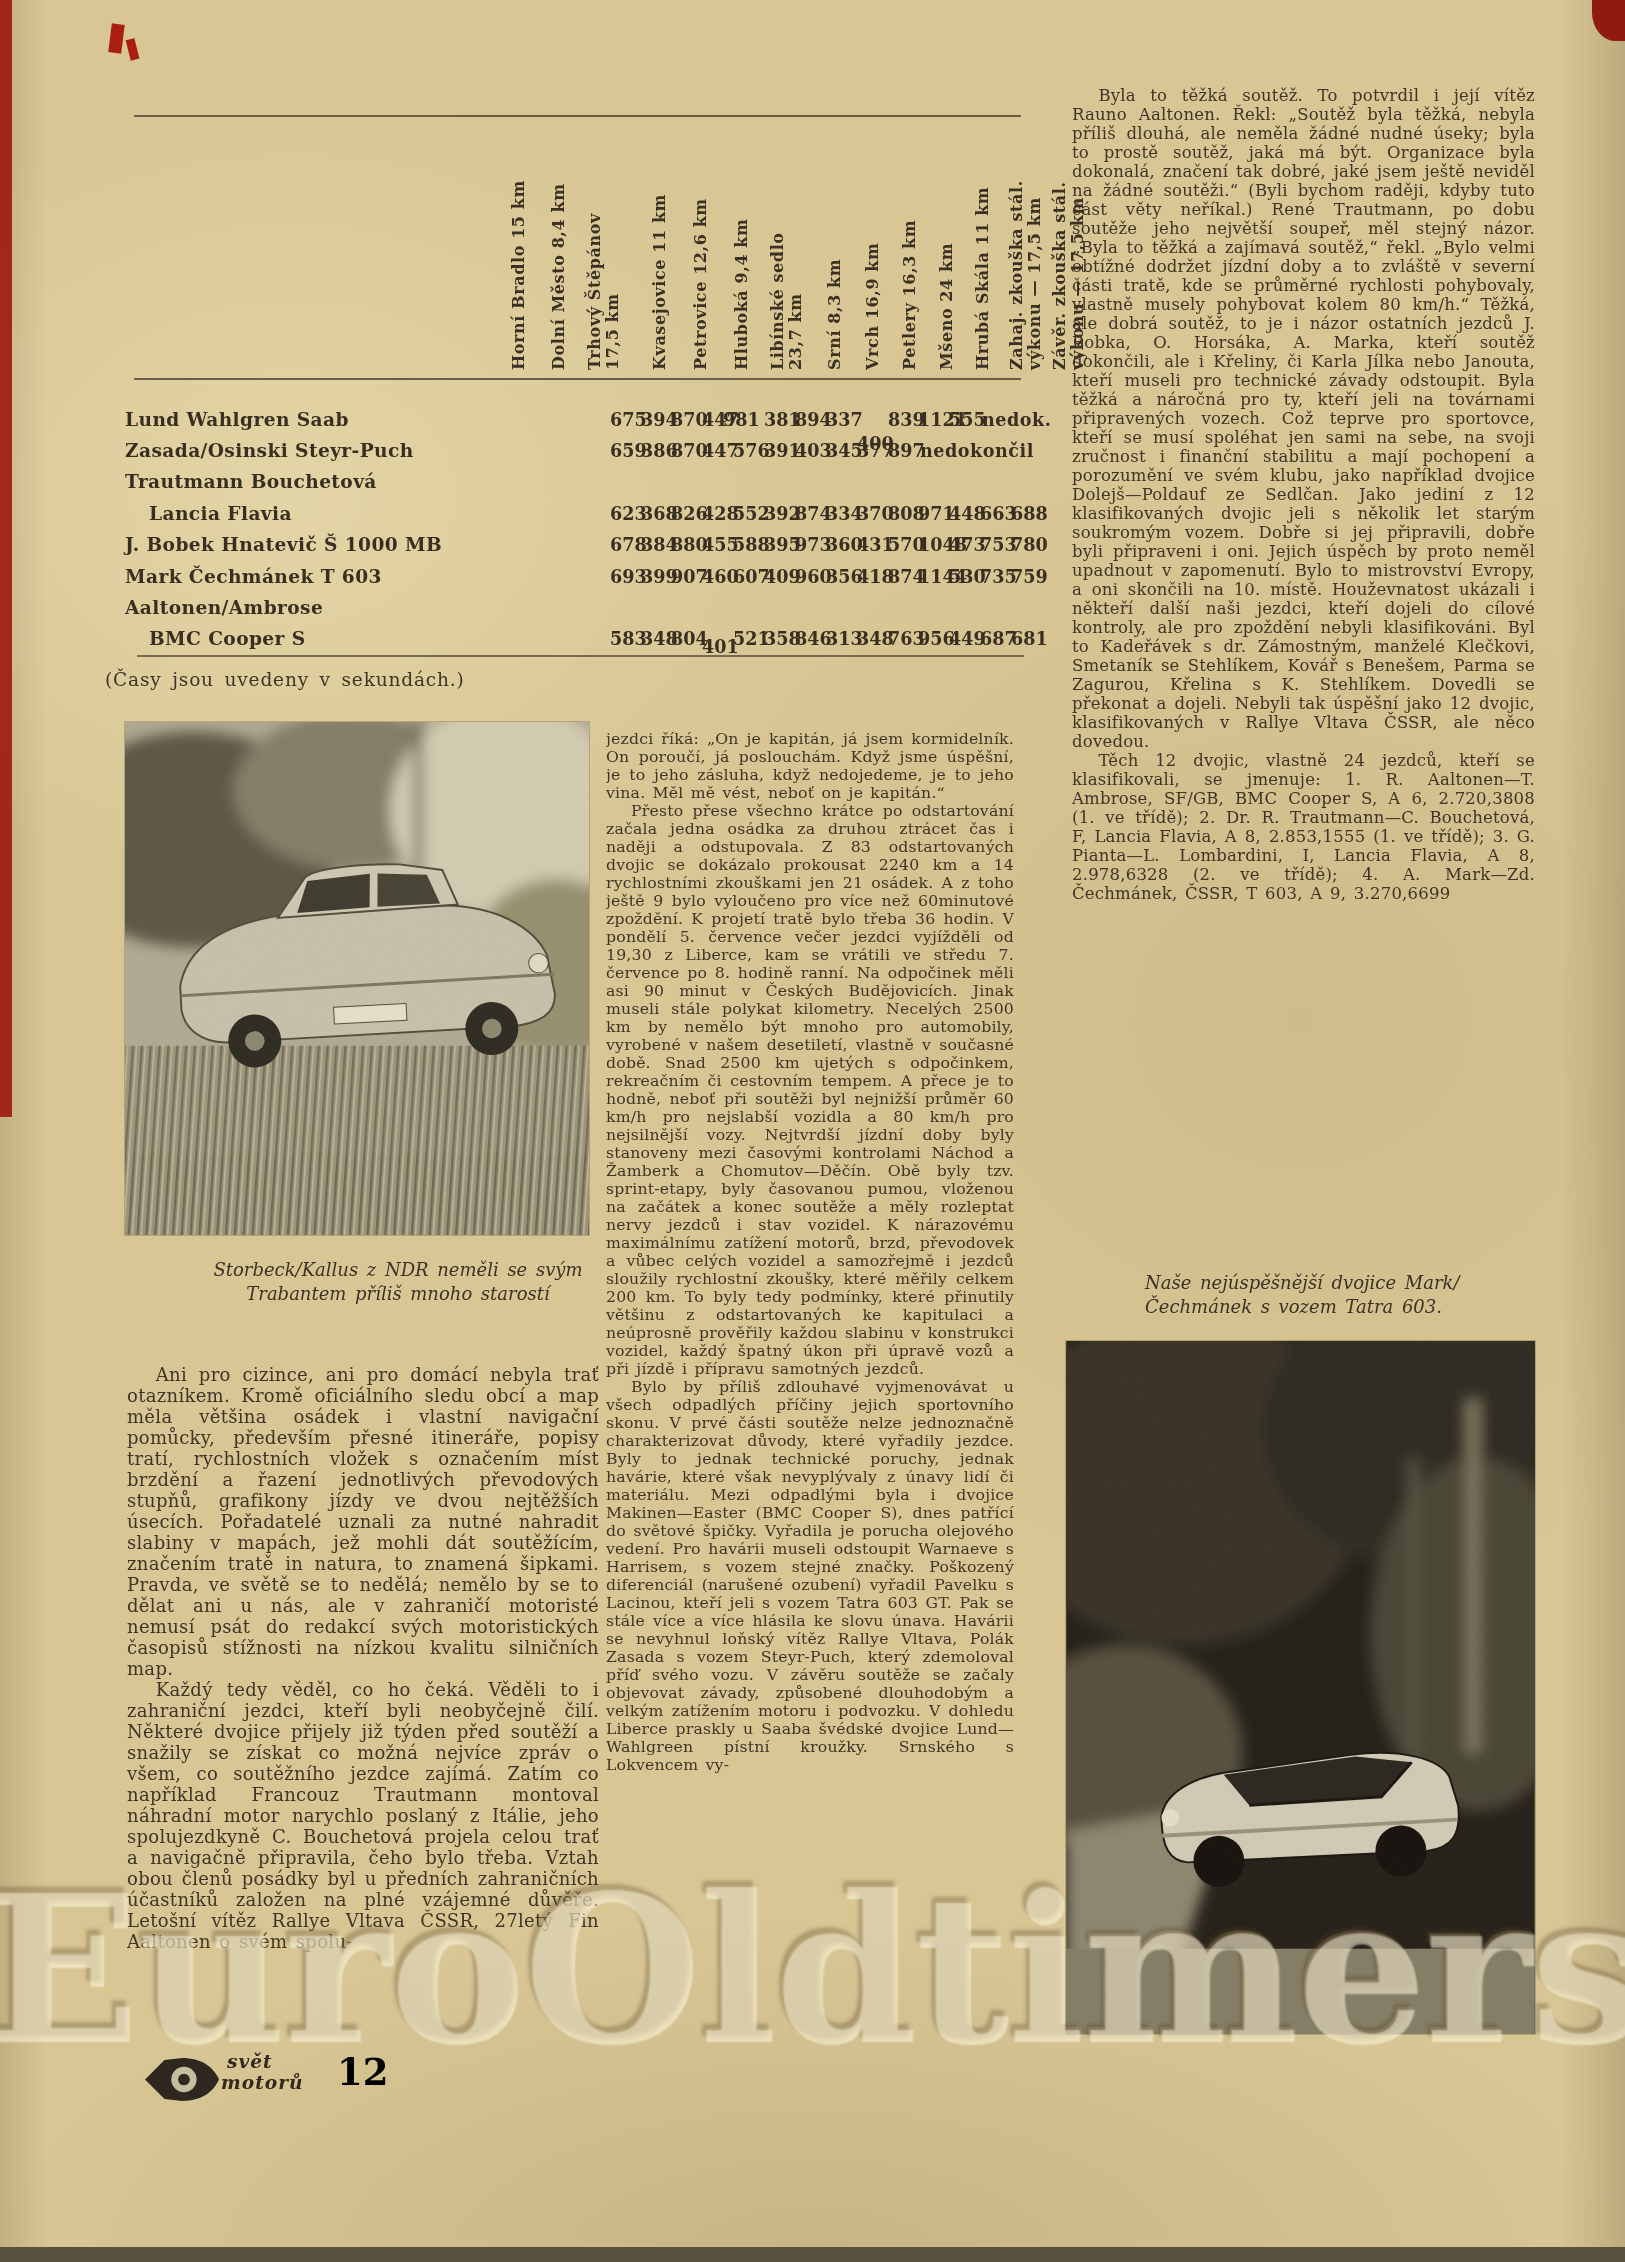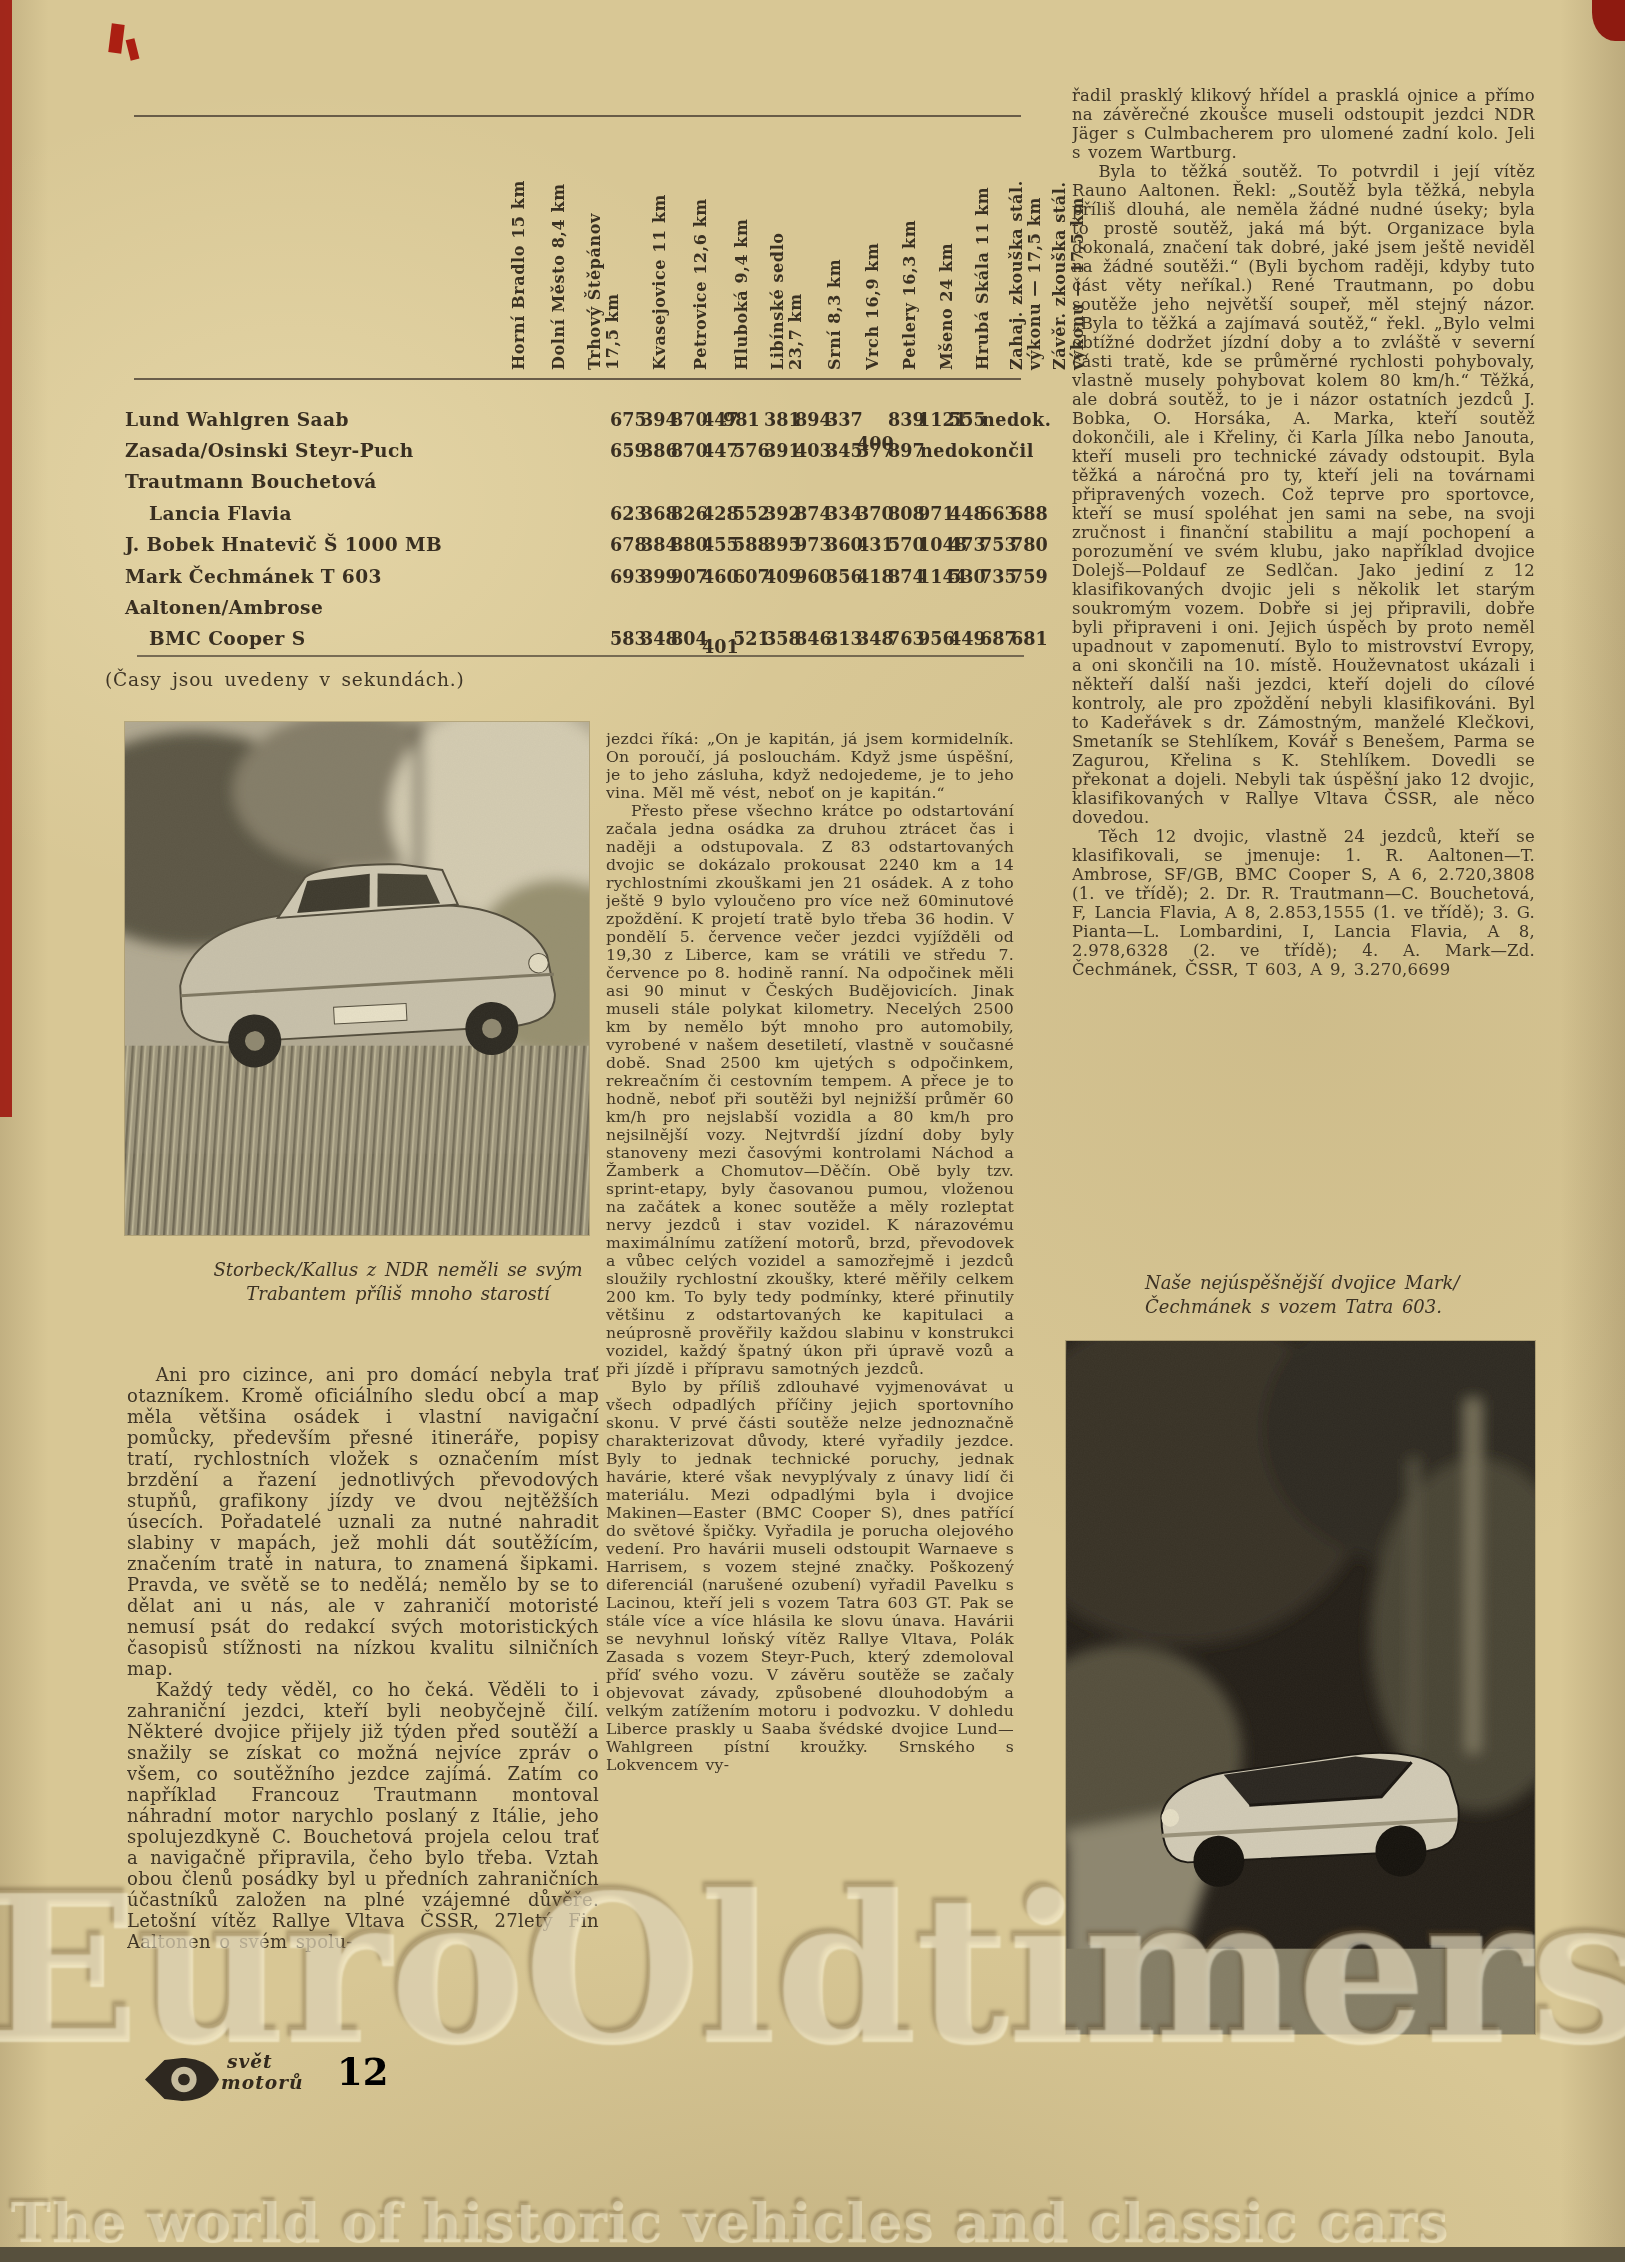--- a/index.html
+++ b/index.html
@@ -259,21 +259,20 @@
   <div id="col-left" class="textcol">
       <p>Ani pro cizince, ani pro domácí nebyla trať otazníkem. Kromě oficiálního sledu obcí a map měla většina osádek i vlastní navigační pomůcky, především přesné itineráře, popisy tratí, rychlostních vložek s označením míst brzdění a řazení jednotlivých převodových stupňů, grafikony jízdy ve dvou nejtěžších úsecích. Pořadatelé uznali za nutné nahradit slabiny v mapách, jež mohli dát soutěžícím, značením tratě in natura, to znamená šipkami. Pravda, ve světě se to nedělá; nemělo by se to dělat ani u nás, ale v zahraničí motoristé nemusí psát do redakcí svých motoristických časopisů stížnosti na nízkou kvalitu silničních map.</p>
       <p>Každý tedy věděl, co ho čeká. Věděli to i zahraniční jezdci, kteří byli neobyčejně čilí. Některé dvojice přijely již týden před soutěží a snažily se získat co možná nejvíce zpráv o všem, co soutěžního jezdce zajímá. Zatím co například Francouz Trautmann montoval náhradní motor narychlo poslaný z Itálie, jeho spolujezdkyně C. Bouchetová projela celou trať a navigačně připravila, čeho bylo třeba. Vztah obou členů posádky byl u předních zahraničních účastníků založen na plné vzájemné důvěře. Letošní vítěz Rallye Vltava ČSSR, 27letý Fin Aaltonen o svém spolu-</p>
     </div>
   <div id="col-mid" class="textcol">
       <p class="noind">jezdci říká: „On je kapitán, já jsem kormidelník. On poroučí, já poslouchám. Když jsme úspěšní, je to jeho zásluha, když nedojedeme, je to jeho vina. Měl mě vést, neboť on je kapitán.“</p>
       <p>Přesto přese všechno krátce po odstartování začala jedna osádka za druhou ztrácet čas i naději a odstupovala. Z 83 odstartovaných dvojic se dokázalo prokousat 2240 km a 14 rychlostními zkouškami jen 21 osádek. A z toho ještě 9 bylo vyloučeno pro více než 60minutové zpoždění. K projetí tratě bylo třeba 36 hodin. V pondělí 5. července večer jezdci vyjížděli od 19,30 z Liberce, kam se vrátili ve středu 7. července po 8. hodině ranní. Na odpočinek měli asi 90 minut v Českých Budějovicích. Jinak museli stále polykat kilometry. Necelých 2500 km by nemělo být mnoho pro automobily, vyrobené v našem desetiletí, vlastně v současné době. Snad 2500 km ujetých s odpočinkem, rekreačním či cestovním tempem. A přece je to hodně, neboť při soutěži byl nejnižší průměr 60 km/h pro nejslabší vozidla a 80 km/h pro nejsilnější vozy. Nejtvrdší jízdní doby byly stanoveny mezi časovými kontrolami Náchod a Žamberk a Chomutov—Děčín. Obě byly tzv. sprint-etapy, byly časovanou pumou, vloženou na začátek a konec soutěže a měly rozleptat nervy jezdců i stav vozidel. K nárazovému maximálnímu zatížení motorů, brzd, převodovek a vůbec celých vozidel a samozřejmě i jezdců sloužily rychlostní zkoušky, které měřily celkem 200 km. To byly tedy podmínky, které přinutily většinu z odstartovaných ke kapitulaci a neúprosně prověřily každou slabinu v konstrukci vozidel, každý špatný úkon při úpravě vozů a při jízdě i přípravu samotných jezdců.</p>
       <p>Bylo by příliš zdlouhavé vyjmenovávat u všech odpadlých příčiny jejich sportovního skonu. V prvé části soutěže nelze jednoznačně charakterizovat důvody, které vyřadily jezdce. Byly to jednak technické poruchy, jednak havárie, které však nevyplývaly z únavy lidí či materiálu. Mezi odpadlými byla i dvojice Makinen—Easter (BMC Cooper S), dnes patřící do světové špičky. Vyřadila je porucha olejového vedení. Pro havárii museli odstoupit Warnaeve s Harrisem, s vozem stejné značky. Poškozený diferenciál (narušené ozubení) vyřadil Pavelku s Lacinou, kteří jeli s vozem Tatra 603 GT. Pak se stále více a více hlásila ke slovu únava. Havárii se nevyhnul loňský vítěz Rallye Vltava, Polák Zasada s vozem Steyr-Puch, který zdemoloval příď svého vozu. V závěru soutěže se začaly objevovat závady, způsobené dlouhodobým a velkým zatížením motoru i podvozku. V dohledu Liberce praskly u Saaba švédské dvojice Lund—Wahlgreen pístní kroužky. Srnského s Lokvencem vy-</p>
     </div>
   <div id="col-right" class="textcol">
-      <p class="noind">řadil prasklý klikový hřídel a prasklá ojnice a přímo na závěrečné zkoušce museli odstoupit jezdci NDR Jäger s Culmbacherem pro ulomené zadní kolo. Jeli s vozem Wartburg.</p>
       <p>Byla to těžká soutěž. To potvrdil i její vítěz Rauno Aaltonen. Řekl: „Soutěž byla těžká, nebyla příliš dlouhá, ale neměla žádné nudné úseky; byla to prostě soutěž, jaká má být. Organizace byla dokonalá, značení tak dobré, jaké jsem ještě neviděl na žádné soutěži.“ (Byli bychom raději, kdyby tuto část věty neříkal.) René Trautmann, po dobu soutěže jeho největší soupeř, měl stejný názor. „Byla to těžká a zajímavá soutěž,“ řekl. „Bylo velmi obtížné dodržet jízdní doby a to zvláště v severní části tratě, kde se průměrné rychlosti pohybovaly, vlastně musely pohybovat kolem 80 km/h.“ Těžká, ale dobrá soutěž, to je i názor ostatních jezdců J. Bobka, O. Horsáka, A. Marka, kteří soutěž dokončili, ale i Křeliny, či Karla Jílka nebo Janouta, kteří museli pro technické závady odstoupit. Byla těžká a náročná pro ty, kteří jeli na továrnami připravených vozech. Což teprve pro sportovce, kteří se musí spoléhat jen sami na sebe, na svoji zručnost i finanční stabilitu a mají pochopení a porozumění ve svém klubu, jako například dvojice Dolejš—Poldauf ze Sedlčan. Jako jediní z 12 klasifikovaných dvojic jeli s několik let starým soukromým vozem. Dobře si jej připravili, dobře byli připraveni i oni. Jejich úspěch by proto neměl upadnout v zapomenutí. Bylo to mistrovství Evropy, a oni skončili na 10. místě. Houževnatost ukázali i někteří další naši jezdci, kteří dojeli do cílové kontroly, ale pro zpoždění nebyli klasifikováni. Byl to Kadeřávek s dr. Zámostným, manželé Klečkovi, Smetaník se Stehlíkem, Kovář s Benešem, Parma se Zagurou, Křelina s K. Stehlíkem. Dovedli se překonat a dojeli. Nebyli tak úspěšní jako 12 dvojic, klasifikovaných v Rallye Vltava ČSSR, ale něco dovedou.</p>
       <p>Těch 12 dvojic, vlastně 24 jezdců, kteří se klasifikovali, se jmenuje: 1. R. Aaltonen—T. Ambrose, SF/GB, BMC Cooper S, A 6, 2.720,3808 (1. ve třídě); 2. Dr. R. Trautmann—C. Bouchetová, F, Lancia Flavia, A 8, 2.853,1555 (1. ve třídě); 3. G. Pianta—L. Lombardini, I, Lancia Flavia, A 8, 2.978,6328 (2. ve třídě); 4. A. Mark—Zd. Čechmánek, ČSSR, T 603, A 9, 3.270,6699</p>
     </div>
 
   <div id="caption-right" class="caption">Naše nejúspěšnější dvojice Mark/ Čechmánek s vozem Tatra 603.</div>
   <svg id="photo-tatra" class="photo" viewBox="0 0 478 707" xmlns="http://www.w3.org/2000/svg">
     <rect width="478" height="707" fill="#241f18"></rect>
     <g filter="url(#soft)">
       <ellipse cx="120" cy="140" rx="190" ry="170" fill="#383327"></ellipse>
       <ellipse cx="360" cy="90" rx="160" ry="140" fill="#2e2920"></ellipse>
@@ -306,17 +305,16 @@
       <div class="l1">svět</div>
       <div class="l2">motorů</div>
     </div>
     <div id="page-number">12</div>
   </div>
 
   <div class="edge-band"></div>
 
   <div id="watermark">
     <div id="wm-title">EuroOldtimers.com</div>
-    <div id="wm-subtitle">The world of historic vehicles and classic cars</div>
   </div>
 
 </div>
 
 
 </body></html>

